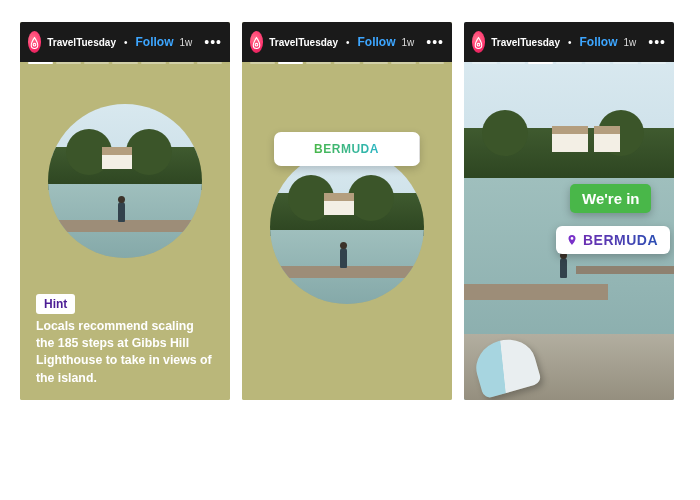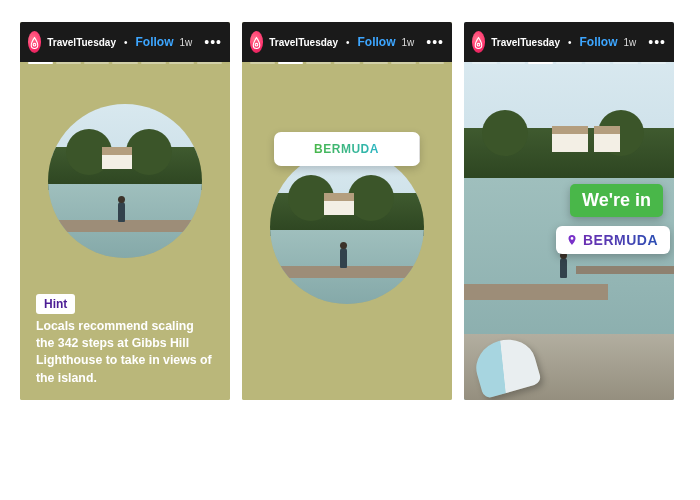--- a/index.html
+++ b/index.html
@@ -56,21 +56,21 @@
   .s3 .sky-strip { top:40px; height:74px; }
   .s3 .tree-strip { top:106px; height:54px; }
   .s3 .water-strip { top:156px; bottom:0; height:auto; }
   .s3 .house { top:112px; left:88px; }
   .s3 .house.h2 { left:130px; width:26px; }
   .s3 .dock { top:262px; left:-6px; width:150px; height:16px; }
   .s3 .dock.far { top:244px; left:112px; width:100px; height:8px; background:#8e8170; }
   .s3 .person { top:236px; left:96px; }
   .seawall { position:absolute; left:0; right:0; bottom:0; height:66px; background:linear-gradient(#b2aea0,#958f7f); }
   .board { position:absolute; bottom:8px; left:12px; width:60px; height:52px; background:linear-gradient(100deg,#a7d5e0 45%,#e9eef0 46%); border-radius:50% 50% 8px 8px; transform:rotate(-16deg); box-shadow:2px 4px 6px rgba(0,0,0,.25); }
-  .reveal-banner { position:absolute; top:162px; left:106px; background:var(--accent-green); color:#fff; font-weight:800; font-size:18px; padding:6px 12px; border-radius:5px; box-shadow:0 3px 8px rgba(0,0,0,.25); }
+  .reveal-banner { position:absolute; top:162px; left:106px; background:var(--accent-green); color:#fff; font-weight:800; font-size:15px; padding:6px 12px; border-radius:5px; box-shadow:0 3px 8px rgba(0,0,0,.25); }
   .loc-chip { position:absolute; top:204px; left:92px; background:#fff; border-radius:6px; padding:6px 12px 6px 10px; display:flex; align-items:center; gap:5px; font-weight:800; font-size:14px; letter-spacing:.5px; box-shadow:0 3px 8px rgba(0,0,0,.25); }
   .loc-text { background:linear-gradient(90deg,#6b2fb2,var(--accent-blue)); -webkit-background-clip:text; background-clip:text; color:transparent; }
   .pin { width:12px; height:12px; }
 </style>
 </head>
 <body>
 
 <div class="row">
 
   <div class="story s1">
@@ -100,21 +100,21 @@
     <div class="s1-sage-cover"></div>
     <div class="circle-mask">
       <div class="sky-strip"></div>
         <div class="tree-strip"></div>
         <div class="house"></div>
         <div class="water-strip"></div>
         <div class="dock"></div>
         <div class="person"></div>
     </div>
     <div class="hint-chip">Hint</div>
-    <div class="hint-text">Locals recommend scaling the 342 steps at Gibbs Hill Lighthouse to take in views of the island.</div>
+    <div class="hint-text">Locals recommend scaling the 185 steps at Gibbs Hill Lighthouse to take in views of the island.</div>
   </div>
 
   <div class="story s2">
     <div class="hdr">
       <div class="avatar">
         <svg viewBox="0 0 24 24" fill="none" stroke="#fff" stroke-width="2">
             <path d="M12 3c2 3 6 10 6 14a6 6 0 11-12 0c0-4 4-11 6-14z"></path>
             <circle cx="12" cy="16" r="2.4"></circle>
           </svg>
       </div>

